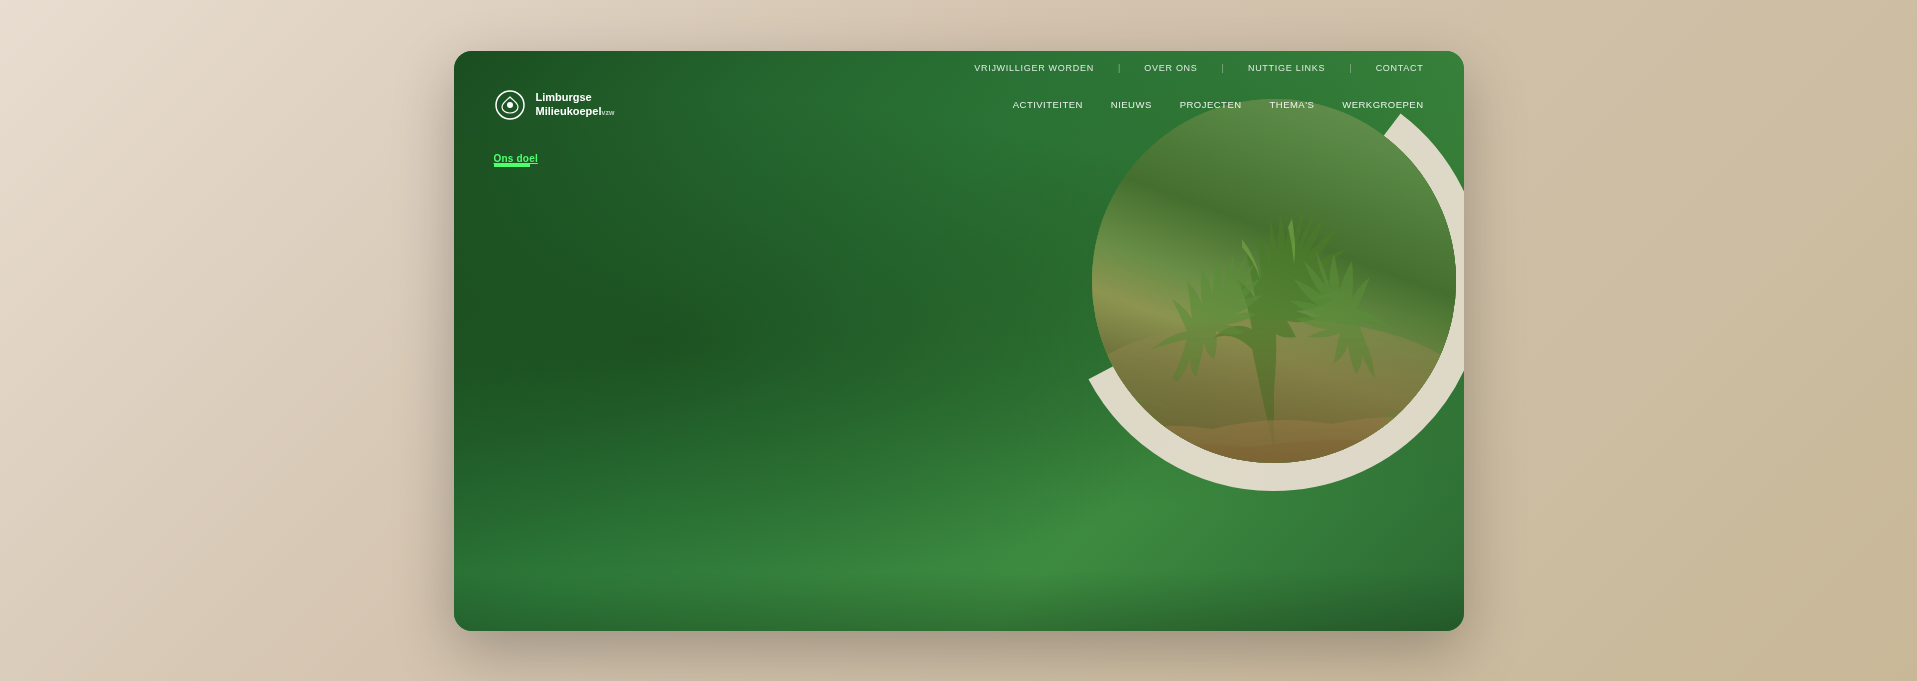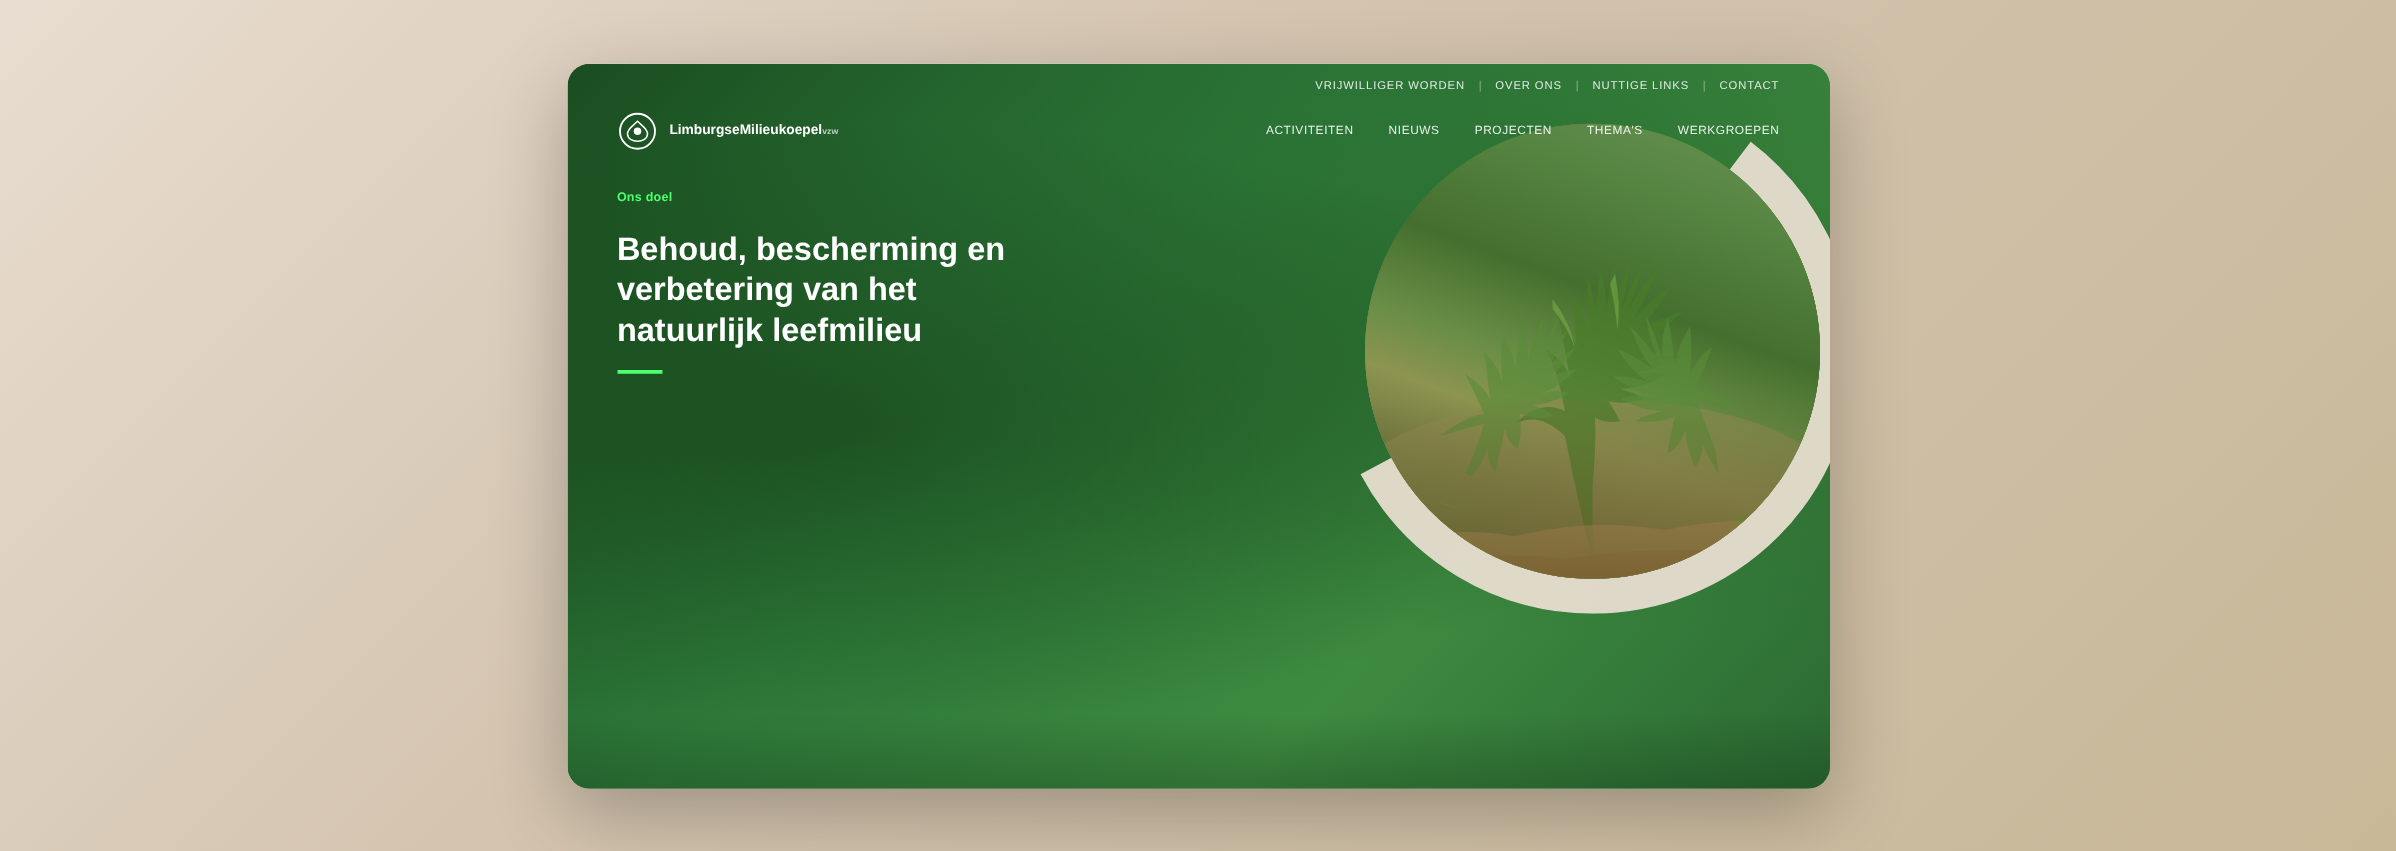--- a/index.html
+++ b/index.html
@@ -44,21 +44,21 @@
     }
 
     
     .top-nav {
       position: relative;
       z-index: 10;
       display: flex;
       justify-content: flex-end;
       align-items: center;
       padding: 12px 40px 8px;
-      gap: 11px;
+      gap: 24px;
     }
 
     .top-nav-item {
       color: rgba(255,255,255,0.85);
       font-size: 9px;
       letter-spacing: 0.08em;
       text-transform: uppercase;
       cursor: pointer;
       white-space: nowrap;
     }
@@ -85,21 +85,21 @@
       margin-right: auto;
     }
 
     .logo-icon {
       width: 32px;
       height: 32px;
     }
 
     .logo-text {
       display: flex;
-      flex-direction: row;
+      flex-direction: column;
       line-height: 1.2;
     }
 
     .logo-text-line1 {
       color: #fff;
       font-size: 11px;
       font-weight: 600;
     }
 
     .logo-text-line2 {
@@ -134,22 +134,23 @@
       position: relative;
       z-index: 10;
       padding: 20px 40px 0;
       max-width: 420px;
     }
 
     .ons-doel-label {
       color: #4dff6e;
       font-size: 10px;
       font-weight: 600;
-      margin-bottom: 19px;
+      margin-bottom: 0;
       letter-spacing: 0.02em;
+      text-decoration: underline;
     }
 
     .hero-title {
       color: #fff;
       font-size: 26px;
       font-weight: 700;
       line-height: 1.25;
       margin-bottom: 16px;
     }
 
@@ -292,21 +293,20 @@
         <span class="main-nav-item">ACTIVITEITEN</span>
         <span class="main-nav-item">NIEUWS</span>
         <span class="main-nav-item">PROJECTEN</span>
         <span class="main-nav-item">THEMA'S</span>
         <span class="main-nav-item">WERKGROEPEN</span>
       </div>
     </div>
 
     <div class="hero-content">
       <div class="ons-doel-label">Ons doel</div>
-      <h1 class="hero-title">Behoud, bescherming en verbetering van het natuurlijk leefmilieu</h1>
       <div class="hero-divider"></div>
     </div>
 
     <div class="circle-decoration">
       
       <svg width="420" height="420" viewBox="0 0 420 420">
 
         <circle cx="210" cy="210" r="196" fill="none" stroke="#e8ddd0" stroke-width="28" stroke-dasharray="700 530" stroke-dashoffset="180" opacity="0.95"></circle>
       </svg>
       

